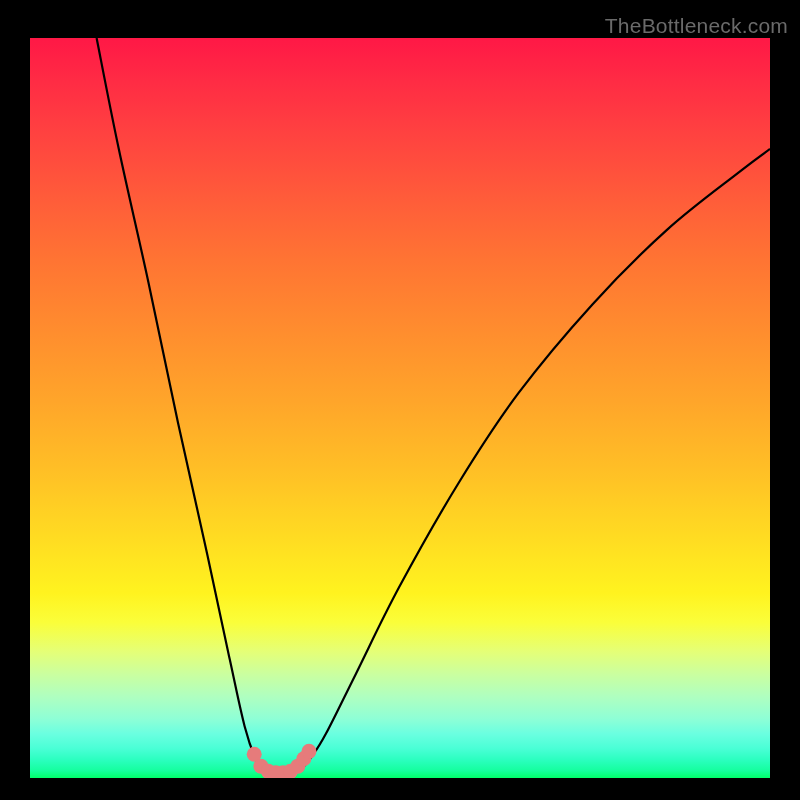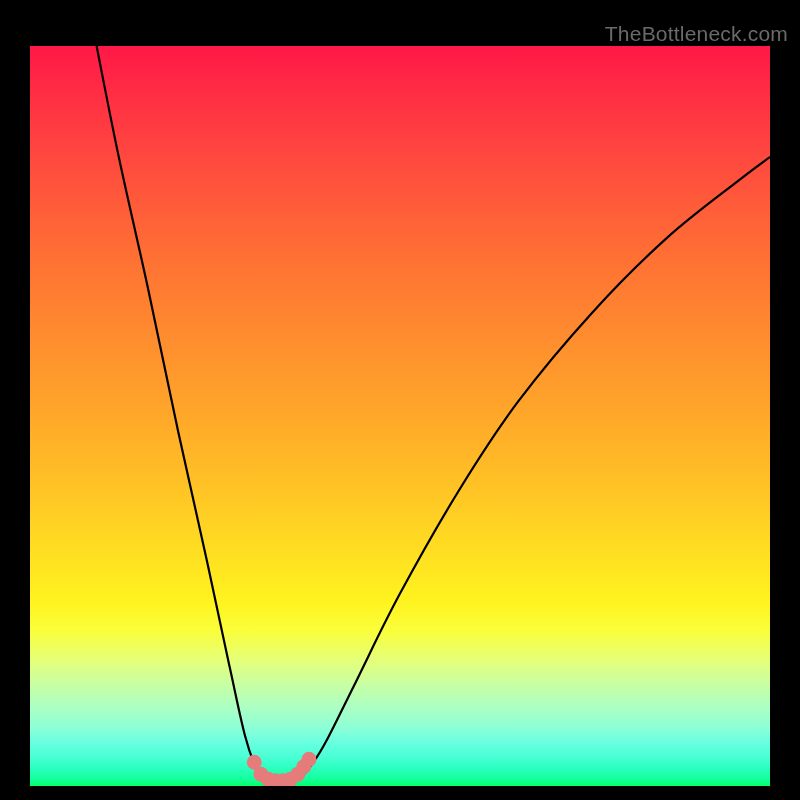--- a/index.html
+++ b/index.html
@@ -7,21 +7,21 @@
     padding: 0;
     width: 800px;
     height: 800px;
     overflow: hidden;
     background: #000;
     font-family: Arial, Helvetica, sans-serif;
   }
   .frame {
     position: absolute;
     left: 0;
-    top: 16px;
+    top: 8px;
     width: 800px;
     height: 580px;
     background: #000;
   }
   .plot {
     position: absolute;
     left: 30px;
     top: 30px;
     width: 740px;
     height: 740px;

